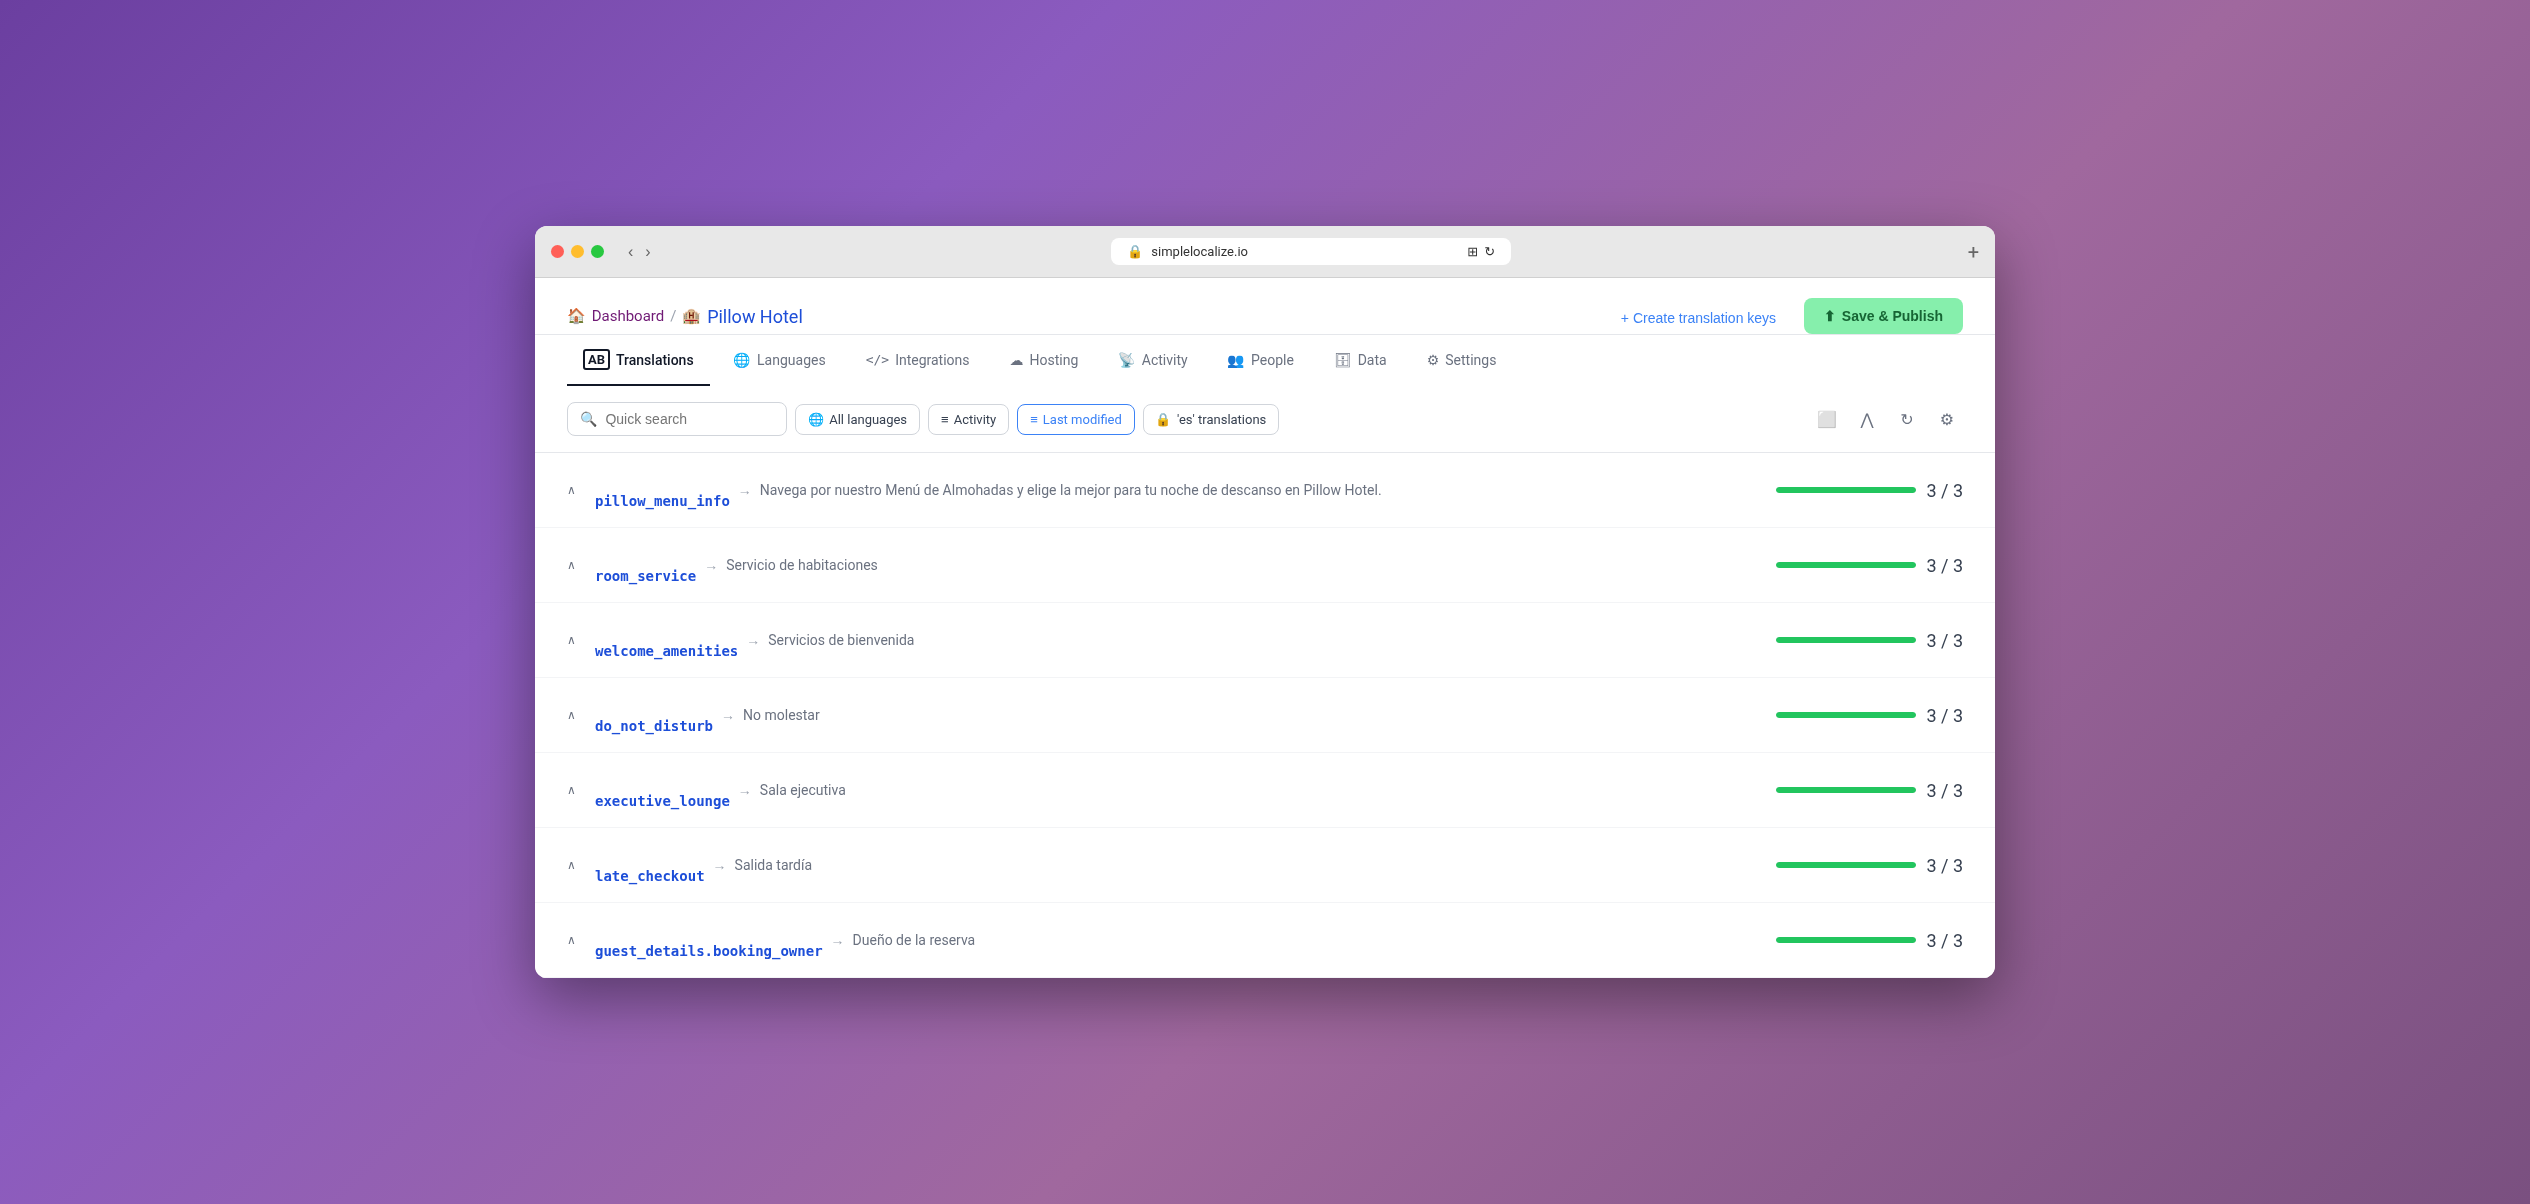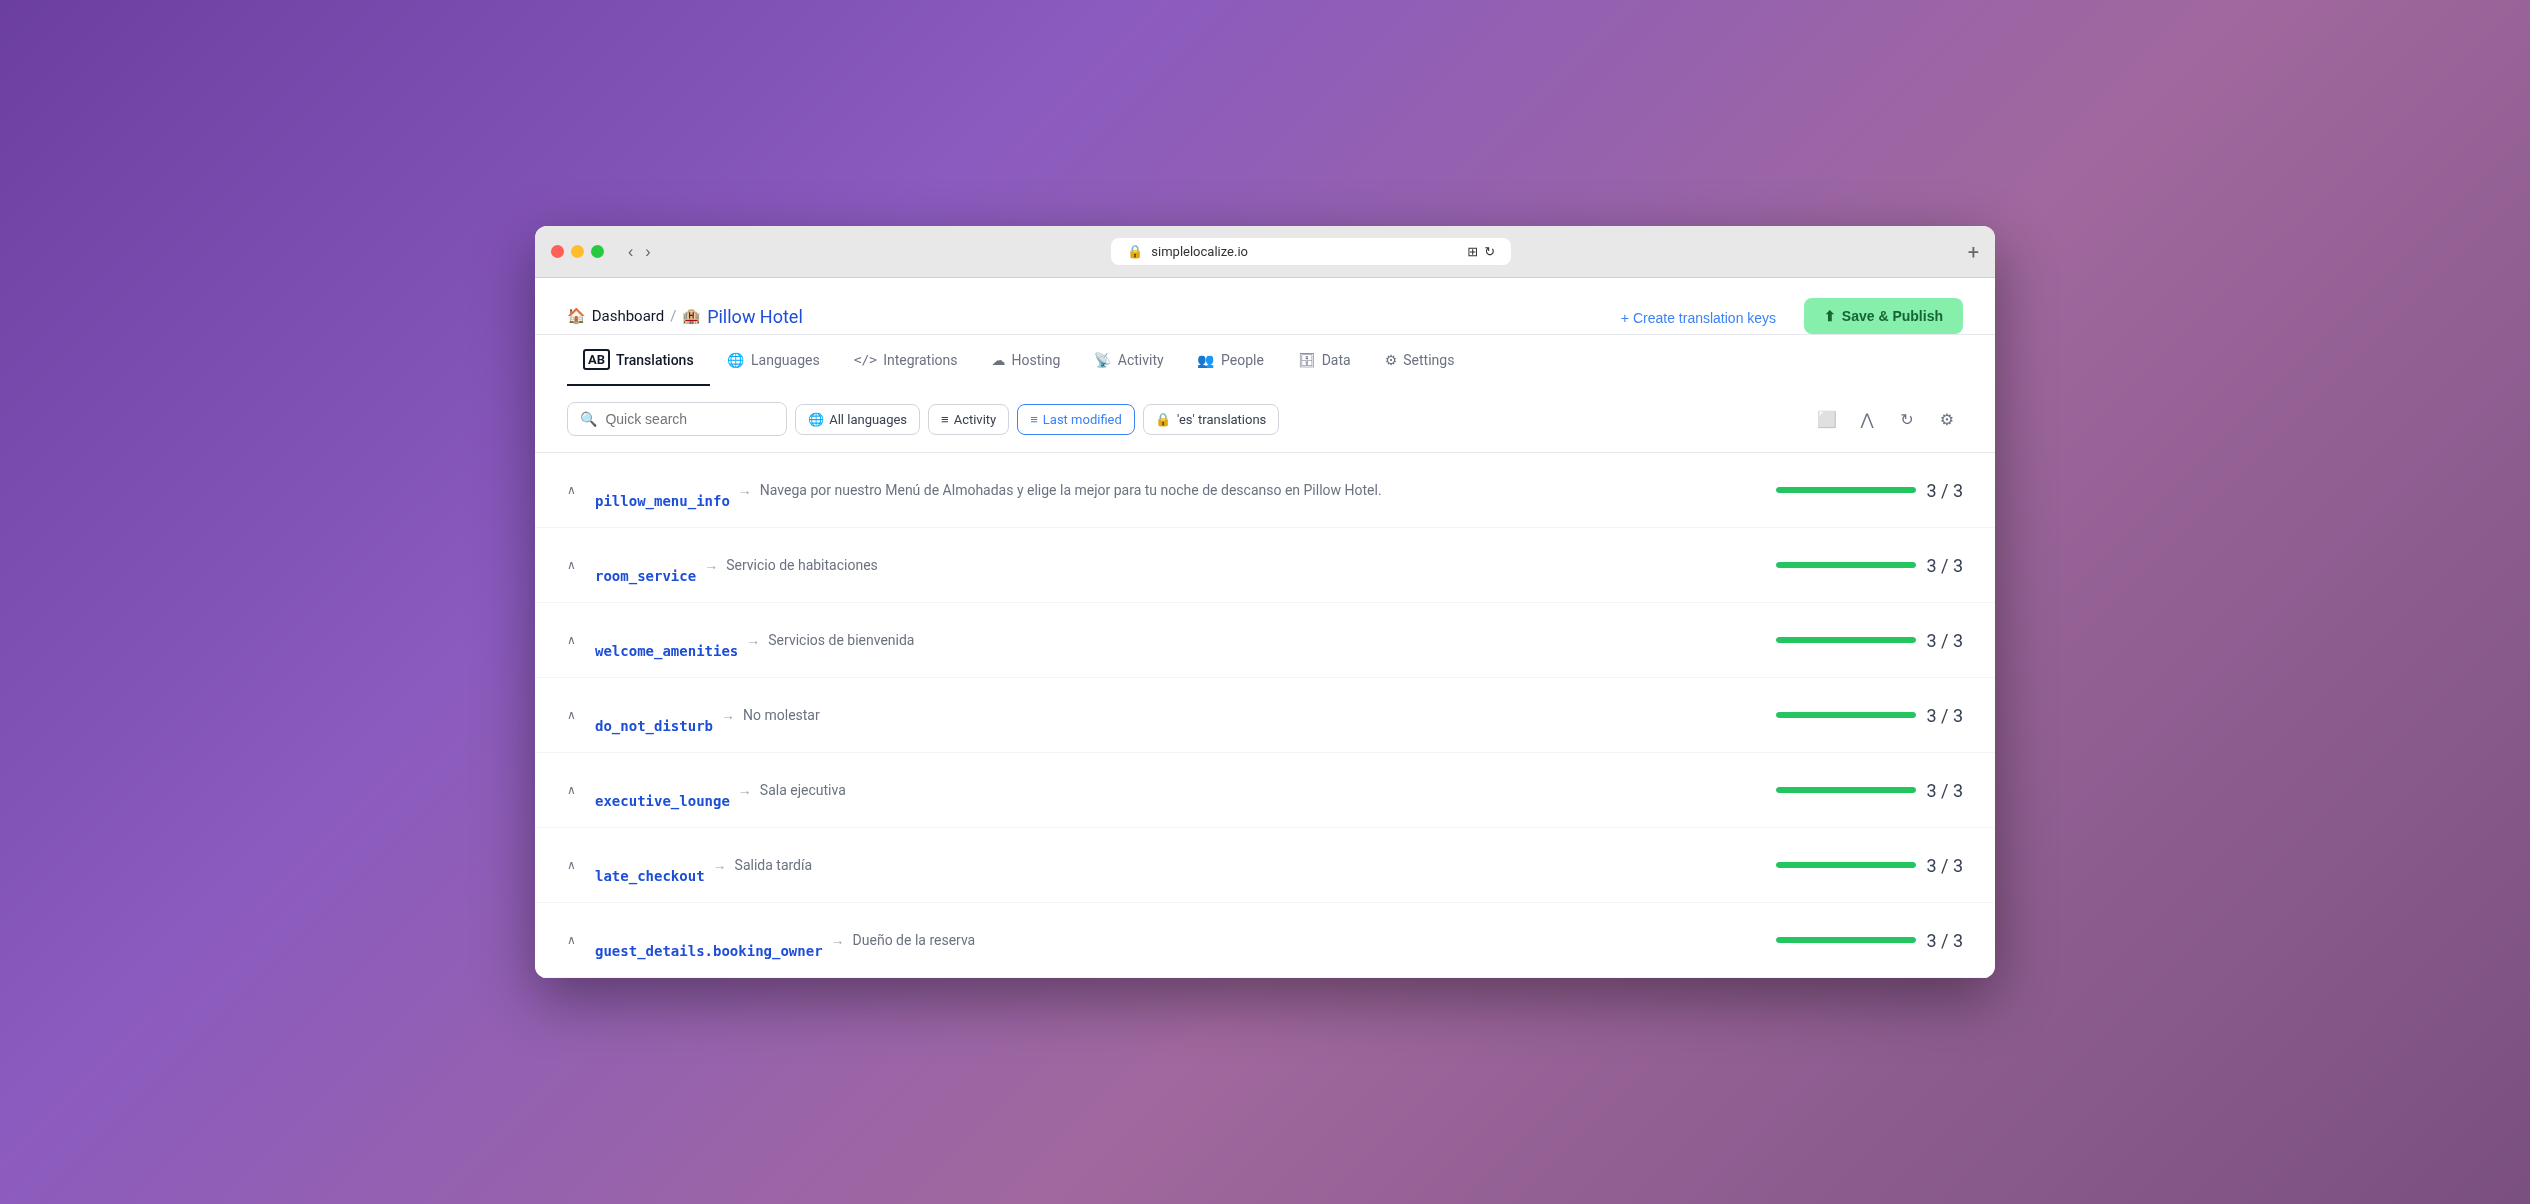--- a/index.html
+++ b/index.html
@@ -154,21 +154,21 @@
       cursor: pointer;
       display: flex;
       align-items: center;
       gap: 6px;
     }
 
     
     .nav-tabs {
       display: flex;
       align-items: center;
-      gap: 2px;
+      gap: 8px;
       padding: 0 32px;
       margin-top: 0;
     }
 
     .nav-tab {
       display: flex;
       align-items: center;
       gap: 6px;
       padding: 14px 16px;
       font-size: 14px;
@@ -347,21 +347,21 @@
       </div>
     </div>
     <span class="browser-add">+</span>
   </div>
 
   <div class="app-content">
 
     <div class="top-bar">
       <div class="breadcrumb">
         <span>🏠</span>
-        <a style="color:#0f172a;text-decoration:none;font-size:15px;">Dashboard</a>
+        <a style="color:#701a75;text-decoration:none;font-size:15px;">Dashboard</a>
         <span class="breadcrumb-sep">/</span>
         <span>🏨</span>
         <span class="breadcrumb-current">Pillow Hotel</span>
       </div>
       <div class="top-actions">
         <button class="create-keys-btn">+ Create translation keys</button>
         <button class="save-publish-btn">
           <span>⬆</span>
           <span>Save &amp; Publish</span>
         </button>

